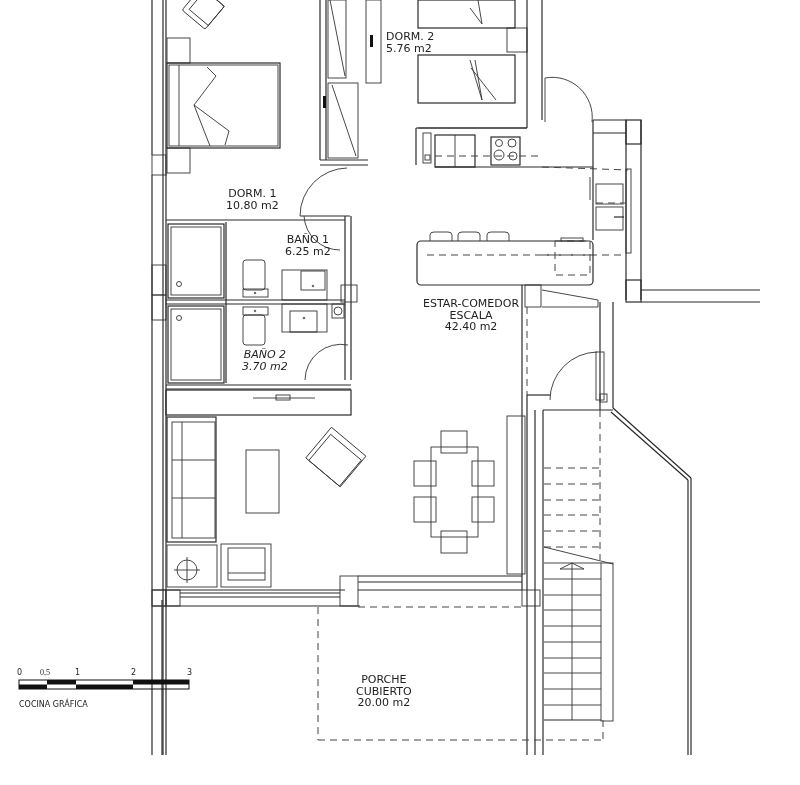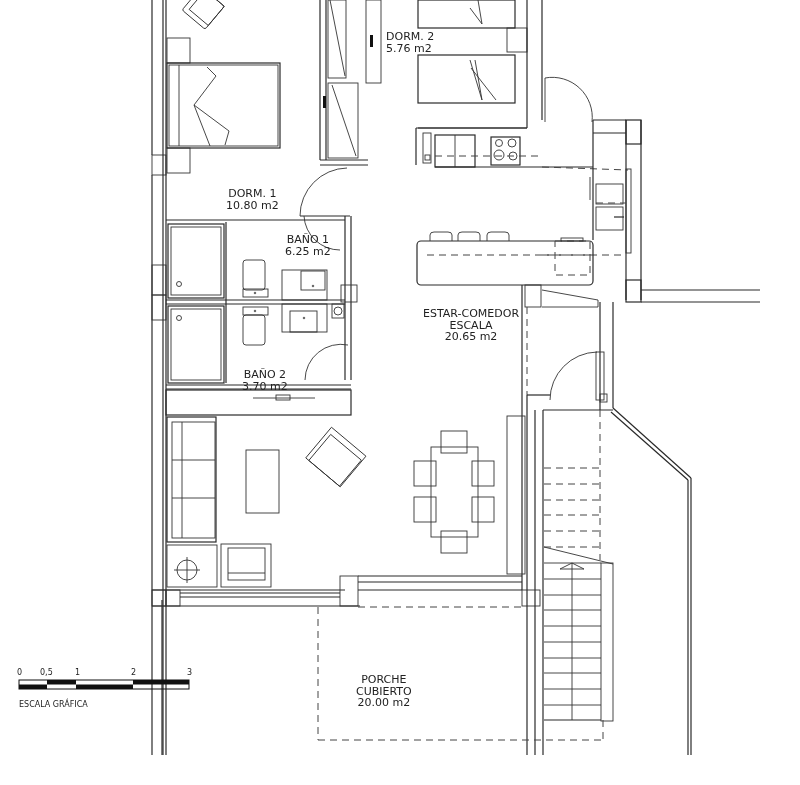--- a/index.html
+++ b/index.html
@@ -277,35 +277,35 @@
   <div>10.80 m2</div>
 </div>
 <div class="lbl" style="left:386px; top:31px; text-align:left;">
   <div>DORM. 2</div>
   <div>5.76 m2</div>
 </div>
 <div class="lbl" style="left:247px; top:234px;margin-left:38px;">
   <div>BAÑO 1</div>
   <div>6.25 m2</div>
 </div>
-<div class="lbl" style="left:242px; top:369px;">
+<div class="lbl" style="left:242px; top:349px;font-style:italic;">
   <div>BAÑO 2</div>
   <div>3.70 m2</div>
 </div>
-<div class="lbl" style="left:423px; top:308px;">
+<div class="lbl" style="left:423px; top:298px;">
   <div>ESTAR-COMEDOR</div>
   <div>ESCALA</div>
-  <div>20.65 m2</div>
+  <div>42.40 m2</div>
 </div>
 <div class="lbl" style="left:356px; top:674px;">
   <div>PORCHE</div>
   <div>CUBIERTO</div>
   <div>20.00 m2</div>
 </div>
 
 <div>
   <span class="scale-lbl" style="left:17px; top:668px;">0</span>
-  <span class="scale-lbl" style="left:40px; top:668px;">0,5</span>
+  <span class="scale-lbl" style="left:40px; top:668px;font-family:Liberation Serif, serif;">0,5</span>
   <span class="scale-lbl" style="left:75px; top:668px;">1</span>
   <span class="scale-lbl" style="left:131px; top:668px;">2</span>
   <span class="scale-lbl" style="left:187px; top:668px;">3</span>
-  <span class="scale-lbl" style="left:19px; top:700px;">ESCALA GRÁFICA</span>
+  <span class="scale-lbl" style="left:19px; top:700px;">COCINA GRÁFICA</span>
 </div>
 
 </body></html>

